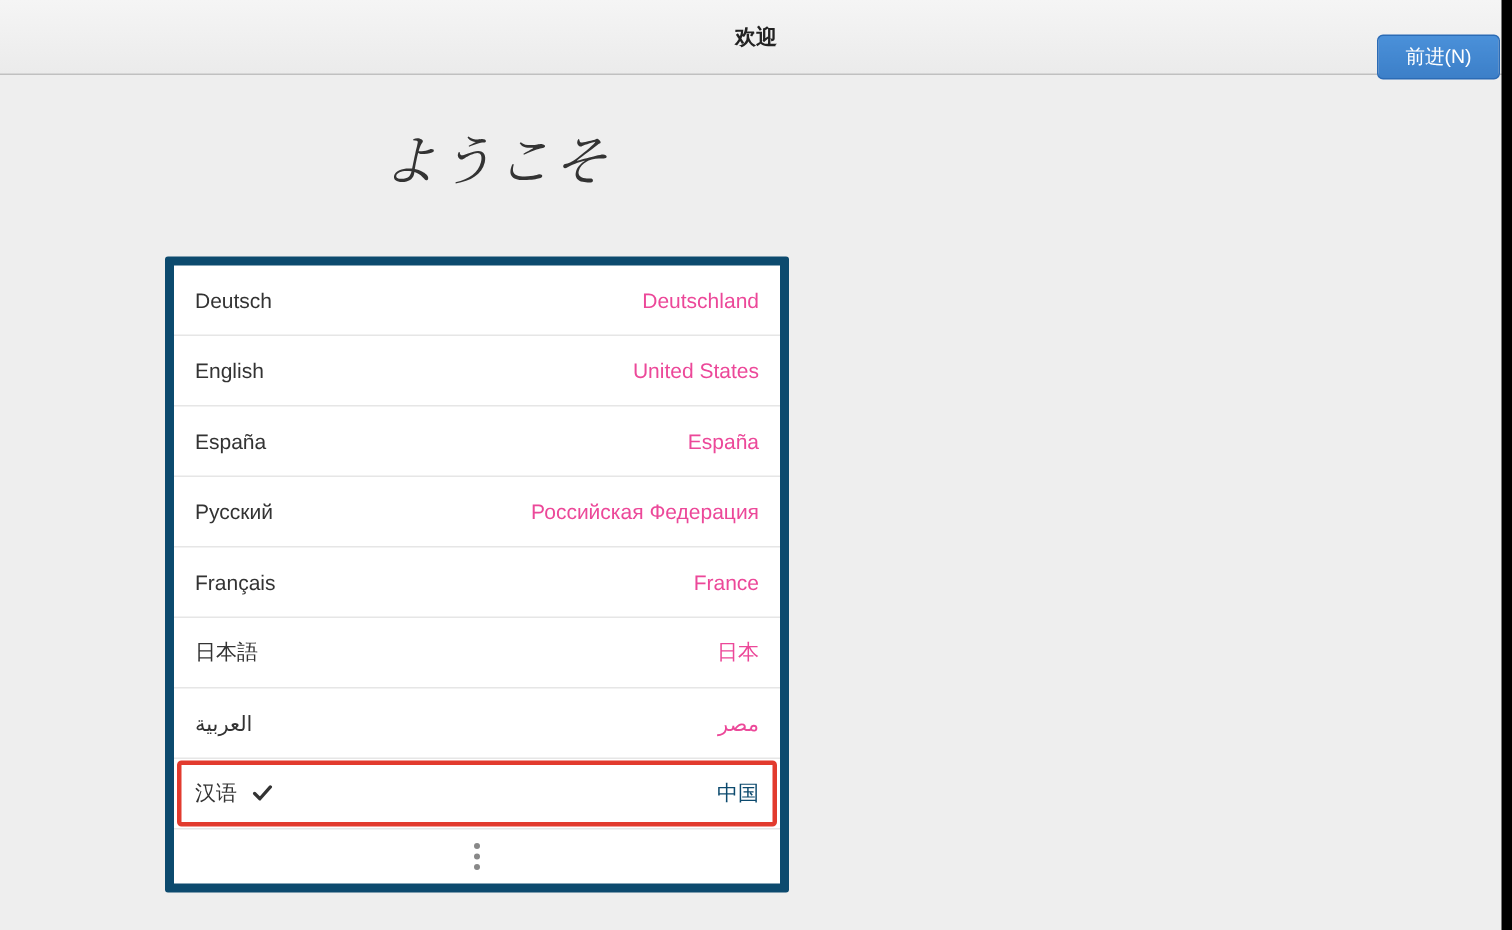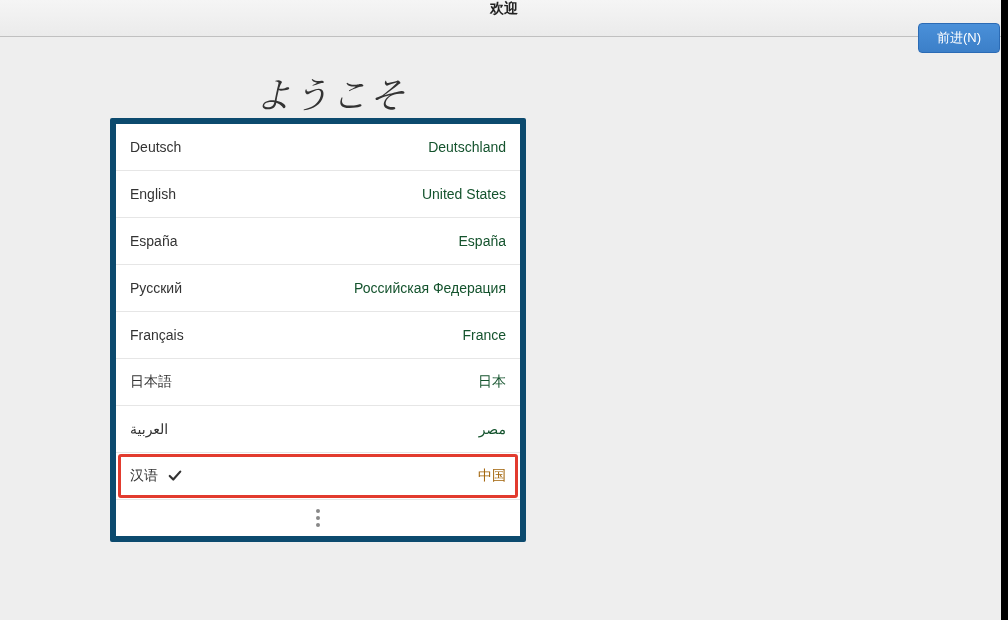--- a/index.html
+++ b/index.html
@@ -9,25 +9,25 @@
     }
     body {
       width: 1008px;
       height: 620px;
       background: #eeeeee;
       font-family: -apple-system, BlinkMacSystemFont, "Segoe UI", sans-serif;
       overflow: hidden;
       position: relative;
     }
     .headerbar {
-      height: 37px;
+      height: 50px;
       background: linear-gradient(to bottom, #f5f5f5, #ebebeb);
       border-bottom: 1px solid #c0c0c0;
       display: flex;
-      align-items: flex-start;
+      align-items: center;
       justify-content: center;
       position: relative;
     }
     .header-title {
       font-size: 14px;
       font-weight: 600;
       color: #222;
     }
     .next-button {
       position: absolute;
@@ -46,20 +46,21 @@
     }
     .content {
       padding-top: 30px;
       padding-left: 110px;
     }
     .welcome-title {
       font-size: 36px;
       font-weight: 400;
       color: #333;
       margin-left: 145px;
+      margin-bottom: 40px;
       font-family: "Noto Serif CJK JP", "Hiragino Mincho", serif;
       font-style: italic;
       letter-spacing: 2px;
     }
     .language-list {
       width: 416px;
       background: #fff;
       border: 6px solid #0c4a6e;
       border-radius: 2px;
     }
@@ -77,24 +78,24 @@
     .language-row:last-of-type {
       border-bottom: none;
     }
     .language-name {
       color: #333;
       display: flex;
       align-items: center;
       gap: 10px;
     }
     .language-region {
-      color: #14532d;
+      color: #ec4899;
     }
     .language-row.selected .language-region {
-      color: #a16207;
+      color: #0c4a6e;
     }
     .highlight {
       position: absolute;
       inset: 1px 2px 1px 2px;
       border: 3px solid #e23b2e;
       border-radius: 3px;
       pointer-events: none;
     }
     .check-icon svg {
       width: 14px;

